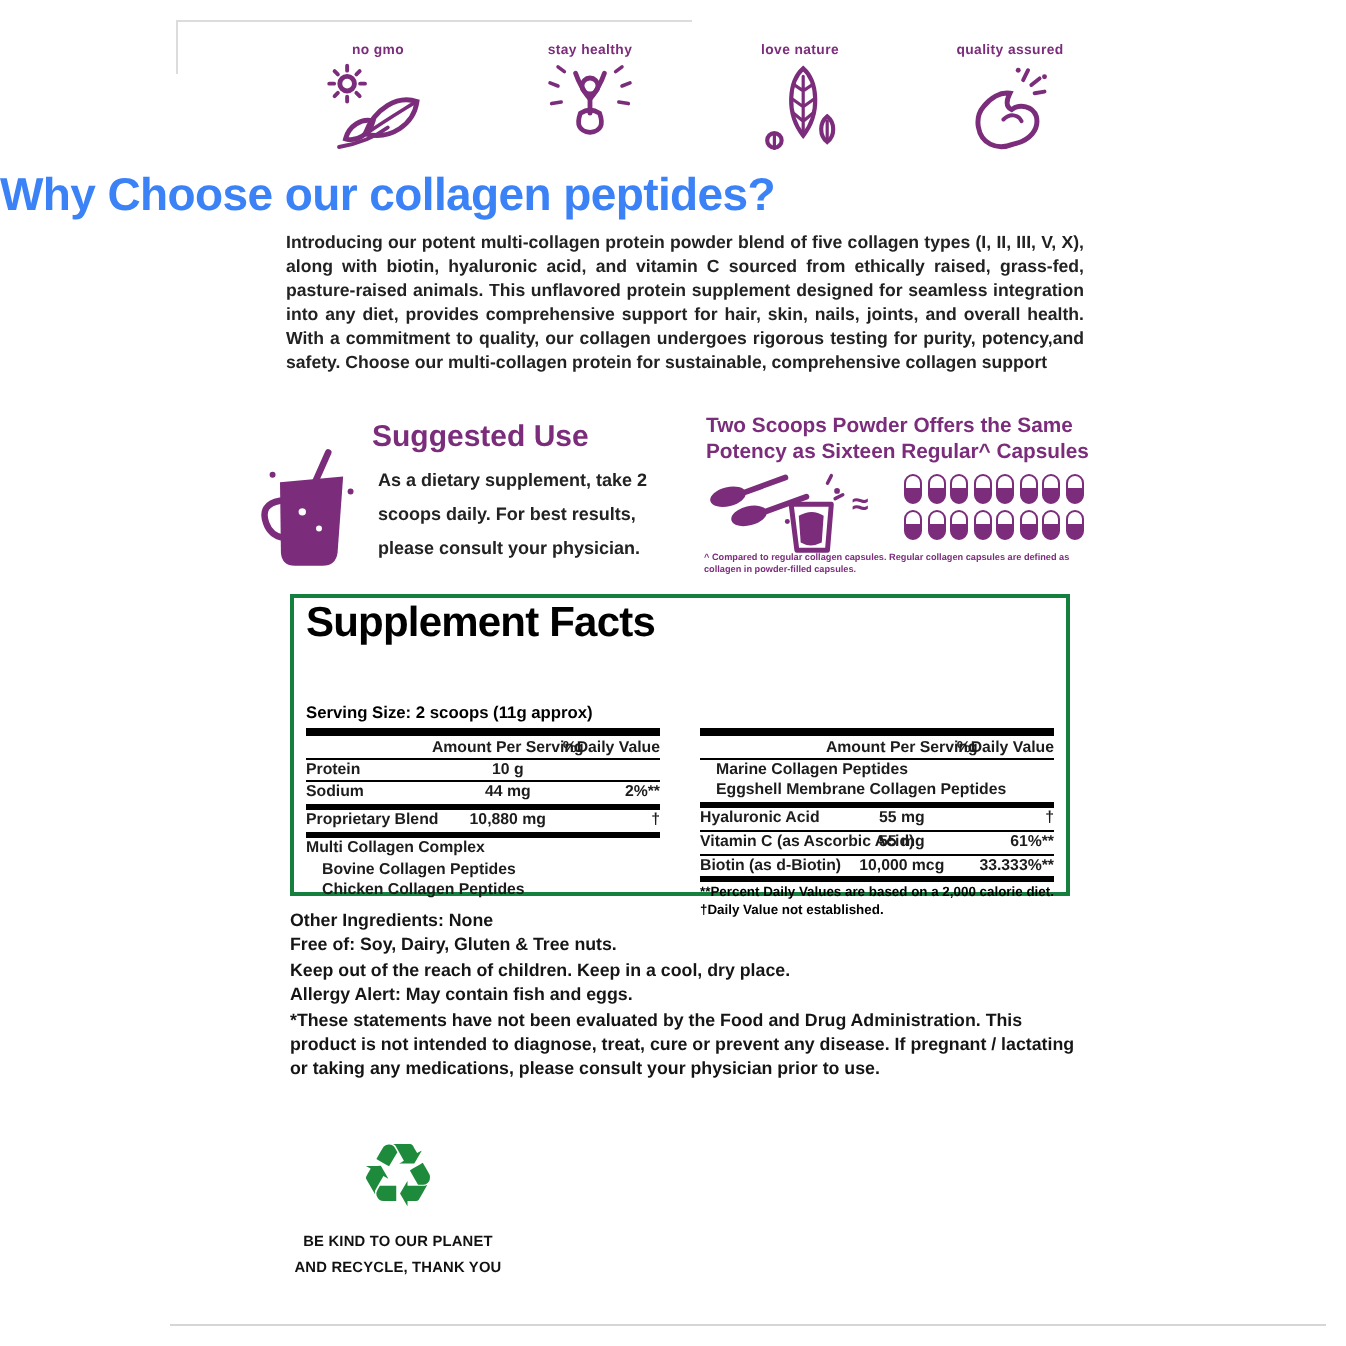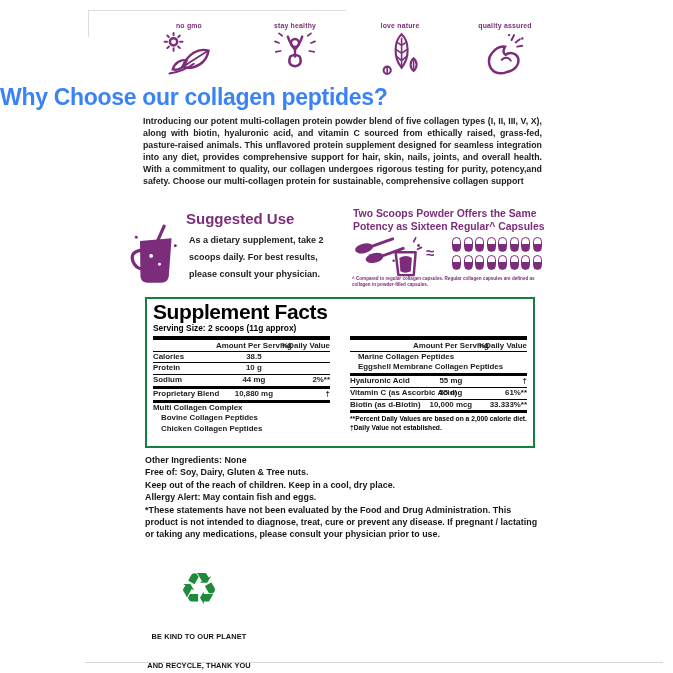--- a/index.html
+++ b/index.html
@@ -25,38 +25,38 @@
   
   .eq-title{left:353px;top:208px;width:200px;font-size:10.4px;font-weight:700;color:#7b2d7b;line-height:12.8px;}
   .eq-approx{left:426px;top:244px;font-size:15px;font-weight:700;color:#7b2d7b;}
   .caps{left:452px;top:237px;width:94px;display:flex;flex-wrap:wrap;gap:3px 2.5px;}
   .cap{width:9px;height:15px;box-sizing:border-box;border:1.5px solid #7b2d7b;border-radius:5px;
        background:linear-gradient(#ffffff 0 46%,#7b2d7b 46%);}
   .eq-fn{left:352px;top:276px;width:200px;font-size:4.6px;font-weight:700;color:#7b2d7b;line-height:6px;}
   
   .facts{left:145px;top:297px;width:390px;height:151px;box-sizing:border-box;border:2px solid #15803d;padding:2px 6px;background:#fff;}
   .fx-title{font-size:21px;font-weight:800;letter-spacing:-.4px;line-height:22px;color:#000;}
-  .fx-serv{font-size:8.4px;font-weight:700;line-height:10.5px;color:#000;}
+  .fx-serv{font-size:8.4px;font-weight:700;line-height:10.5px;color:#000;margin-top:28px;}
   .fx-cols{display:flex;gap:20px;margin-top:2px;}
   .fx-col{flex:1;min-width:0;}
   .fx-head{position:relative;border-top:4px solid #000;border-bottom:1px solid #000;height:11px;line-height:11px;font-size:7.9px;font-weight:700;}
   .fx-row{position:relative;height:10.8px;line-height:10.8px;font-size:7.9px;font-weight:700;}
   .fx-name{display:block;white-space:nowrap;}
   .fx-amt{position:absolute;left:33%;top:0;width:48%;text-align:center;}
   .fx-dv{position:absolute;right:0;top:0;text-align:right;}
   .bb1{border-bottom:1px solid #000;}
   .bb3{border-bottom:3px solid #000;}
   .ind .fx-name{padding-left:8px;}
   .fx-fn{font-size:6.7px;font-weight:700;line-height:8.8px;margin-top:2px;color:#000;}
   
   .other{left:145px;top:454px;width:397px;font-size:8.9px;font-weight:700;line-height:12.4px;color:#151515;}
   
   .recycle{left:134px;top:565px;width:130px;text-align:center;}
   .recycle .sym{font-size:44px;line-height:48px;color:#1e8b3c;}
-  .recycle .txt{font-size:7.4px;font-weight:800;line-height:16px;color:#111;letter-spacing:.1px;margin-top:16px;}
+  .recycle .txt{font-size:7.4px;font-weight:800;line-height:16px;color:#111;letter-spacing:.1px;}
   svg{display:inline-block;vertical-align:top;}
 </style>
 </head>
 <body>
 
 <div class="abs art" style="left:88px;top:10px;width:258px;height:1px;"></div>
 <div class="abs art" style="left:88px;top:10px;width:1px;height:27px;"></div>
 <div class="abs art" style="left:85px;top:662px;width:578px;height:1px;background:#d6d6d6;"></div>
 
 <div class="tico" style="left:147px;">
@@ -163,25 +163,20 @@
 <div class="abs facts">
   <div class="fx-title">Supplement Facts</div>
   <div class="fx-serv">Serving Size: 2 scoops (11g approx)</div>
   <div class="fx-cols">
     <div class="fx-col">
       <div class="fx-head">
         <span class="fx-amt">Amount Per Serving</span>
         <span class="fx-dv">%Daily Value</span>
       </div>
       <div class="fx-row bb1">
-        <span class="fx-name">Calories</span>
-        <span class="fx-amt">38.5</span>
-        <span class="fx-dv"></span>
-      </div>
-      <div class="fx-row bb1">
         <span class="fx-name">Protein</span>
         <span class="fx-amt">10 g</span>
         <span class="fx-dv"></span>
       </div>
       <div class="fx-row bb3">
         <span class="fx-name">Sodium</span>
         <span class="fx-amt">44 mg</span>
         <span class="fx-dv">2%**</span>
       </div>
       <div class="fx-row bb3">

